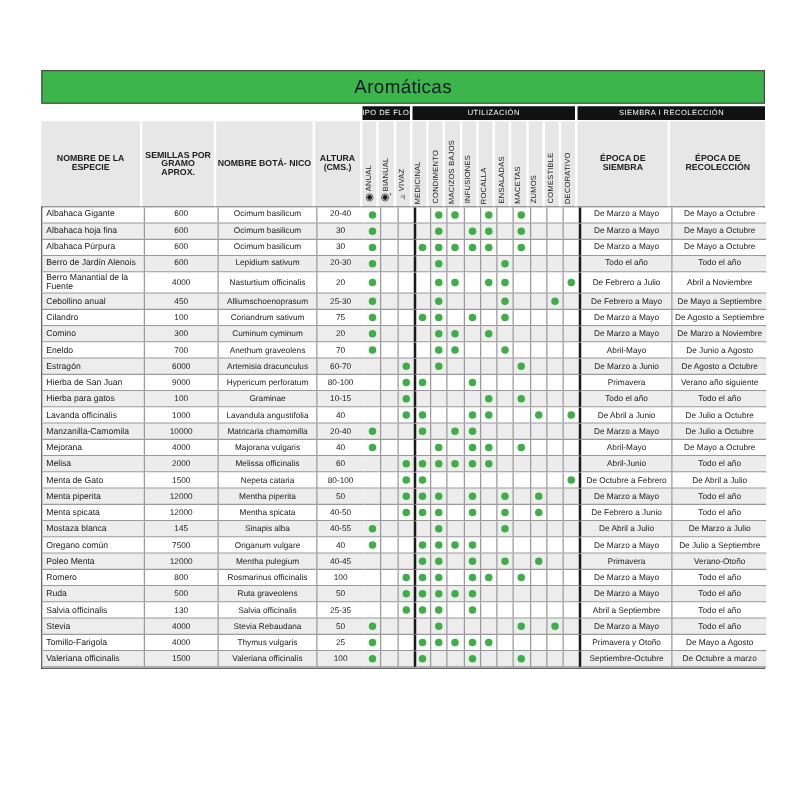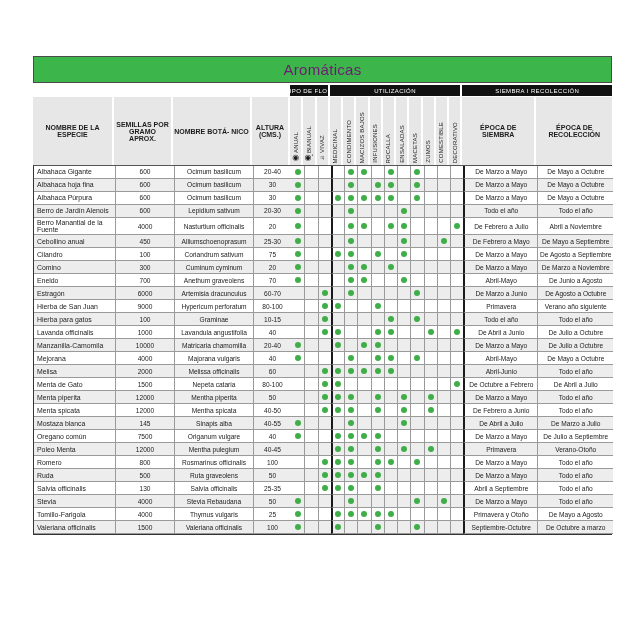--- a/index.html
+++ b/index.html
@@ -1,18 +1,18 @@
 <!DOCTYPE html>
 <html><head>
 <meta charset="utf-8">
 <style>
   html,body{margin:0;padding:0;background:#fff;font-family:"Liberation Sans",sans-serif;}
   .page{position:relative;width:643px;height:643px;background:#fff;overflow:hidden;}
   .tbl{position:absolute;left:33px;top:56px;width:579px;}
-  .banner{height:25px;background:#3cb54a;border:1px solid #4a4a4a;color:#701a75;
+  .banner{height:25px;background:#3cb54a;border:1px solid #4a4a4a;color:#0f172a;
           display:flex;align-items:center;justify-content:center;font-size:15px;letter-spacing:.3px;}
   .grid{display:grid;grid-template-columns:81px 59px 79px 38px repeat(13,13.25px) 74px 76px;}
   
   .headrow1{margin-top:2px;height:11px;}
   .gseg{background:#111;color:#fff;font-size:6px;display:flex;align-items:center;justify-content:center;
         letter-spacing:.4px;margin-right:2px;white-space:nowrap;}
   .gseg:last-child{margin-right:0;}
   
   .headrow2{margin-top:1px;}
   .hcell{background:#e7e7e7;border-right:2px solid #fff;min-height:68px;

